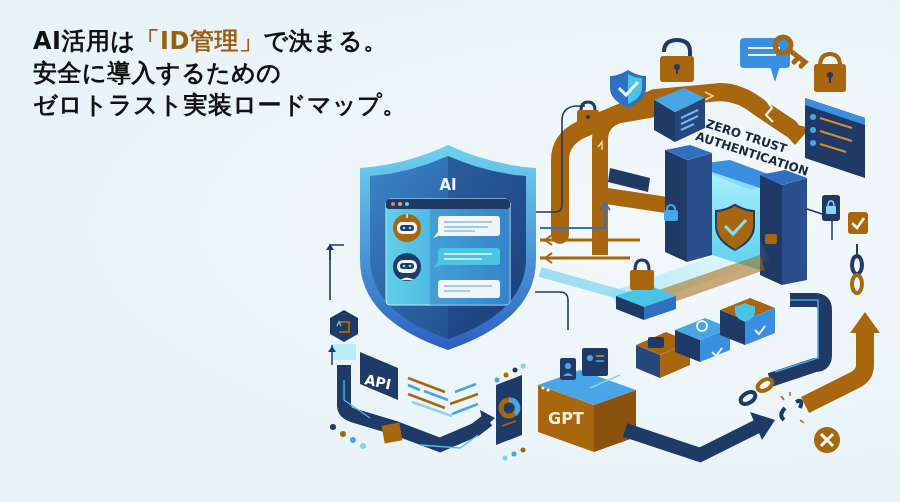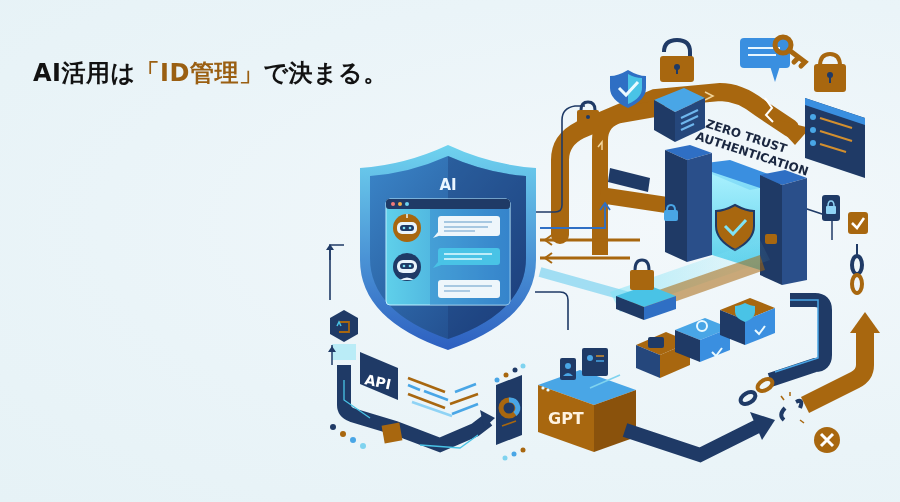--- a/index.html
+++ b/index.html
@@ -12,32 +12,34 @@
     .bg {
       position: absolute; inset: 0;
       background: radial-gradient(ellipse at 75% 45%, #f3f8fb 0%, #eaf4f8 60%, #e6f2f6 100%);
     }
     .headline {
       position: absolute; left: 33px; top: 25px;
       font-weight: bold; font-size: 24px; line-height: 32px;
       color: #121212; letter-spacing: 0.5px;
       margin: 0;
     }
-    .headline .line { display: block; white-space: nowrap; margin-top: 32px; }
+    .headline .line { display: block; white-space: nowrap; }
     .headline .accent { color: #9a5f12; }
     .art { position: absolute; left: 0; top: 0; }
     .svg-label { font-family: "DejaVu Sans", sans-serif; font-weight: bold; }
   </style>
 </head>
 <body>
 
 <div class="bg"></div>
 
 <h1 class="headline">
   <span class="line"><span>AI活用は</span><span class="accent">「ID管理」</span><span>で決まる。</span></span>
+  <span class="line">安全に導入するための</span>
+  <span class="line">ゼロトラスト実装ロードマップ。</span>
 </h1>
 
 <svg class="art" width="900" height="502" viewBox="0 0 900 502">
   <defs>
     <linearGradient id="shieldOuter" x1="0" y1="0" x2="0" y2="1">
       <stop offset="0" stop-color="#6fd3ef"></stop>
       <stop offset="1" stop-color="#2d5fc0"></stop>
     </linearGradient>
     <linearGradient id="shieldInner" x1="0" y1="0" x2="1" y2="1">
       <stop offset="0" stop-color="#3b86c9"></stop>

